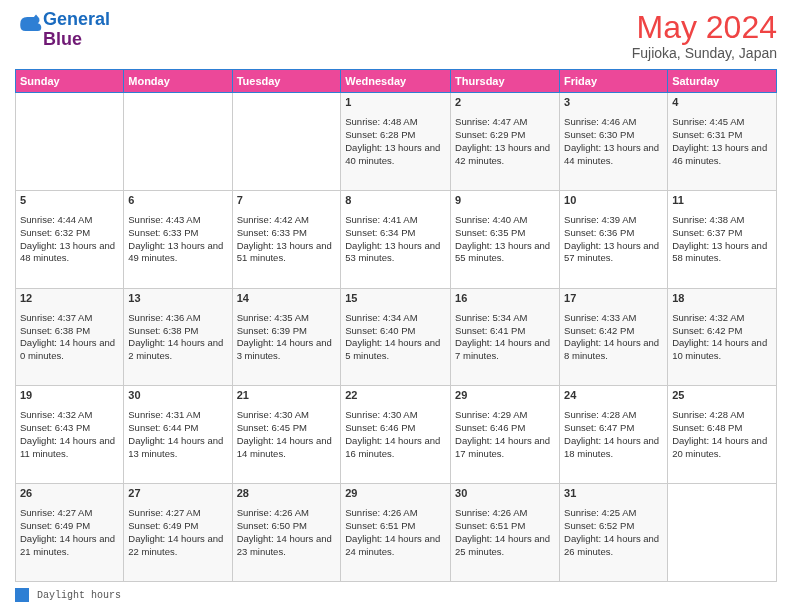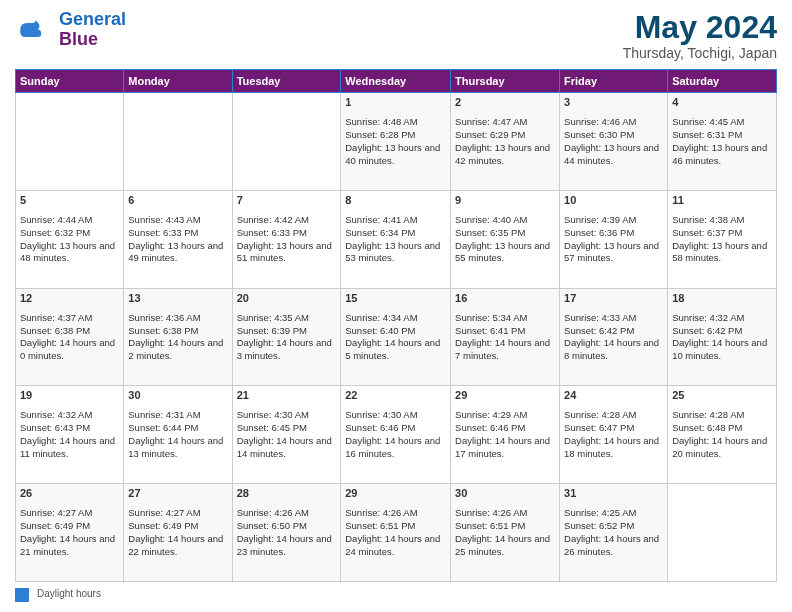--- a/index.html
+++ b/index.html
@@ -18,57 +18,57 @@
       flex-direction: column;
     }
     .header {
       display: flex;
       justify-content: space-between;
       align-items: flex-start;
       margin-bottom: 8px;
     }
     .logo {
       display: flex;
-      align-items: center;
-      gap: 16px;
+      align-items: flex-start;
+      gap: 0;
     }
     .logo-text {
       font-size: 18px;
       font-weight: bold;
       color: #333;
       line-height: 1.1;
     }
     .logo-text span {
       color: #1a6bbf;
     }
     .logo-icon {
       width: 28px;
       height: 28px;
     }
     .title-block {
       text-align: right;
     }
     .calendar-title {
       font-size: 32px;
-      font-weight: bold;
-      color: #0c4a6e;
+      font-weight: normal;
+      color: #ef4444;
       line-height: 1.1;
     }
     .calendar-subtitle {
       font-size: 14px;
       color: #555;
     }
     .calendar-table {
       width: 100%;
       border-collapse: collapse;
       flex: 1;
       font-size: 10px;
     }
     .calendar-table thead tr th {
-      background-color: #701a75;
+      background-color: #ec4899;
       color: #fff;
       padding: 5px 4px;
       text-align: left;
       font-size: 11px;
       font-weight: bold;
       border: 1px solid #2e7fd4;
     }
     .calendar-table tbody tr td {
       border: 1px solid #ccc;
       padding: 3px 4px;
@@ -98,22 +98,23 @@
     .empty-cell {
       background: #fff !important;
     }
     .footer {
       margin-top: 6px;
       font-size: 10px;
       color: #555;
     }
     .footer-bar {
       display: flex;
-      align-items: flex-start;
+      align-items: center;
       gap: 8px;
+      font-family: Liberation Mono, monospace;
     }
     .daylight-box {
       display: inline-block;
       width: 14px;
       height: 14px;
       background: #2e7fd4;
       vertical-align: middle;
     }
   </style>
 </head>
@@ -126,21 +127,21 @@
         <path d="M6 16 Q6 8 14 8 L24 8 Q28 8 28 12 Q28 14 26 15 Q30 16 30 20 Q30 24 26 24 L12 24 Q6 24 6 18 Z" fill="#2e7fd4"></path>
         <path d="M24 5 L28 10 L20 10 Z" fill="#2e7fd4"></path>
       </svg>
       <div class="logo-text">
         <div><span>General</span></div>
         <div><span style="color:#701a75">Blue</span></div>
       </div>
     </div>
     <div class="title-block">
       <div class="calendar-title">May 2024</div>
-      <div class="calendar-subtitle">Thursday, Tochigi, Japan</div>
+      <div class="calendar-subtitle">Fujioka, Sunday, Japan</div>
     </div>
   </div>
 
   <table class="calendar-table">
     <thead>
       <tr id="thead-row">
           <th>Sunday</th>
           <th>Monday</th>
           <th>Tuesday</th>
           <th>Wednesday</th>
@@ -243,21 +244,21 @@
 and 0 minutes.</div>
           </td>
           <td>
             <div class="day-num">13</div>
             <div class="day-info">Sunrise: 4:36 AM
 Sunset: 6:38 PM
 Daylight: 14 hours
 and 2 minutes.</div>
           </td>
           <td>
-            <div class="day-num">20</div>
+            <div class="day-num">14</div>
             <div class="day-info">Sunrise: 4:35 AM
 Sunset: 6:39 PM
 Daylight: 14 hours
 and 3 minutes.</div>
           </td>
           <td>
             <div class="day-num">15</div>
             <div class="day-info">Sunrise: 4:34 AM
 Sunset: 6:40 PM
 Daylight: 14 hours

